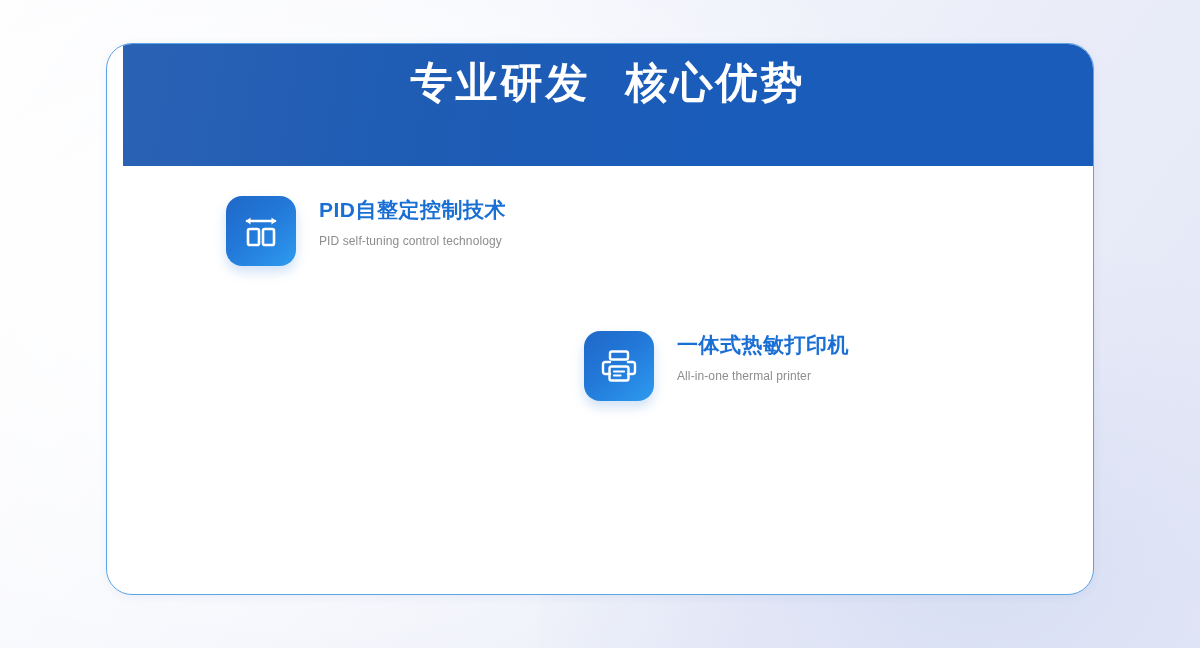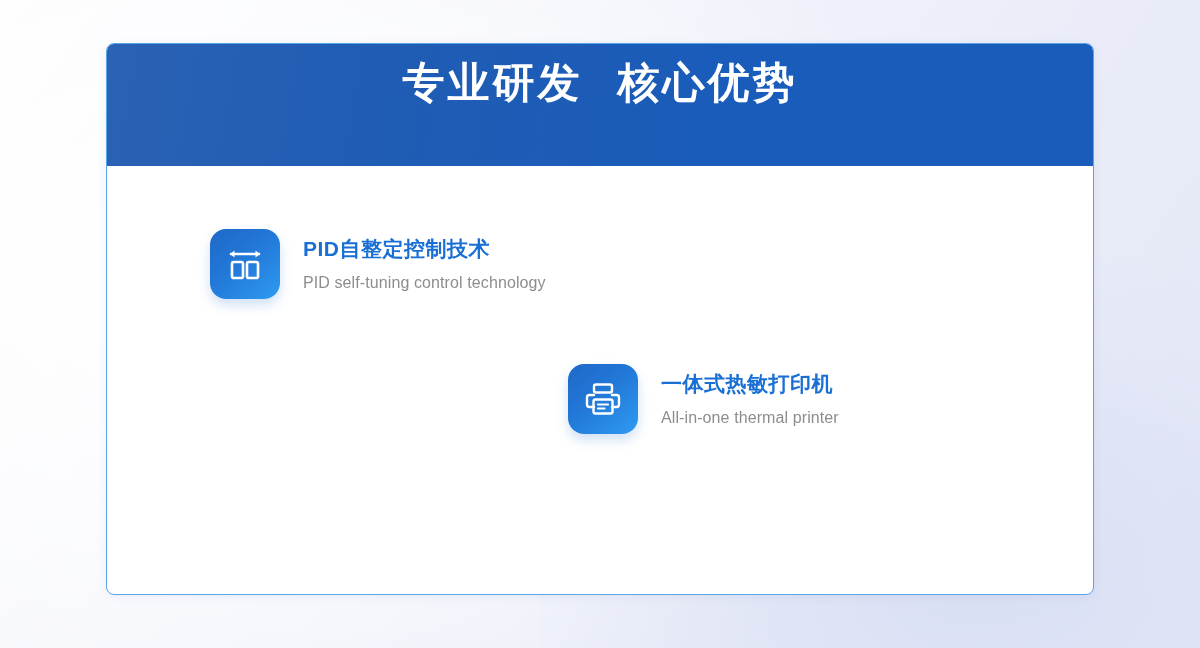--- a/index.html
+++ b/index.html
@@ -36,24 +36,25 @@
   }
 
   .card {
     position: absolute;
     left: 106px;
     top: 43px;
     width: 988px;
     height: 552px;
     background: #ffffff;
     border: 1px solid #5aa4e8;
-    border-radius: 8px;
+    border-radius: 26px;
     box-sizing: border-box;
     overflow: hidden;
     box-shadow: 0 2px 10px rgba(60,90,160,0.07);
+    padding-left: 16px;
   }
 
   .card-header {
     height: 122px;
     background: linear-gradient(100deg, #2a62b4 0%, #1f5cb4 30%, #1a5cba 62%, #1a5cba 100%);
     position: relative;
     display: flex;
     flex-direction: column;
     align-items: center;
     justify-content: flex-start;
@@ -86,21 +87,21 @@
   .grid {
     display: grid;
     grid-template-columns: 1fr 1fr;
     grid-template-rows: repeat(3, 135px);
     row-gap: 0px;
     padding: 12px 0 0 0;
   }
 
   .feature {
     display: flex;
-    align-items: center;
+    align-items: flex-start;
     padding-left: 103px;
     box-sizing: border-box;
   }
   .feature.col-right {
     padding-left: 461px;
   }
 
   .icon-tile {
     width: 70px;
     height: 70px;
@@ -123,21 +124,21 @@
   .feature-title {
     color: #1a6fd4;
     font-size: 21px;
     font-weight: 700;
     line-height: 1.25;
     letter-spacing: 0.5px;
     white-space: nowrap;
   }
   .feature-sub {
     color: #8d8d8d;
-    font-size: 16px;
+    font-size: 12px;
     margin-top: 11px;
     letter-spacing: 0.1px;
     white-space: nowrap;
   }
 </style>
 </head>
 <body>
 
 <div class="bg-sheen"></div>
 <div class="bg-tint"></div>

